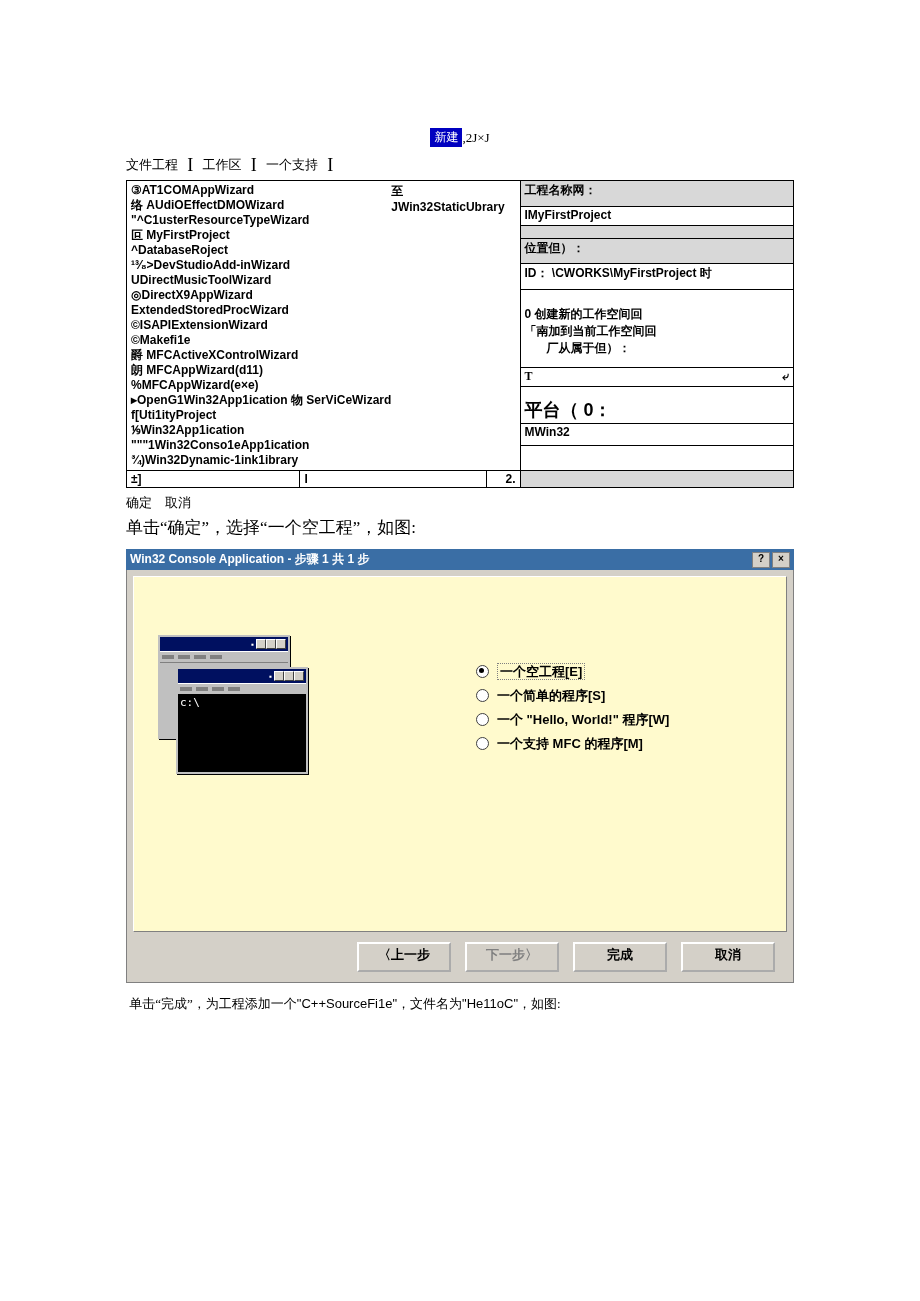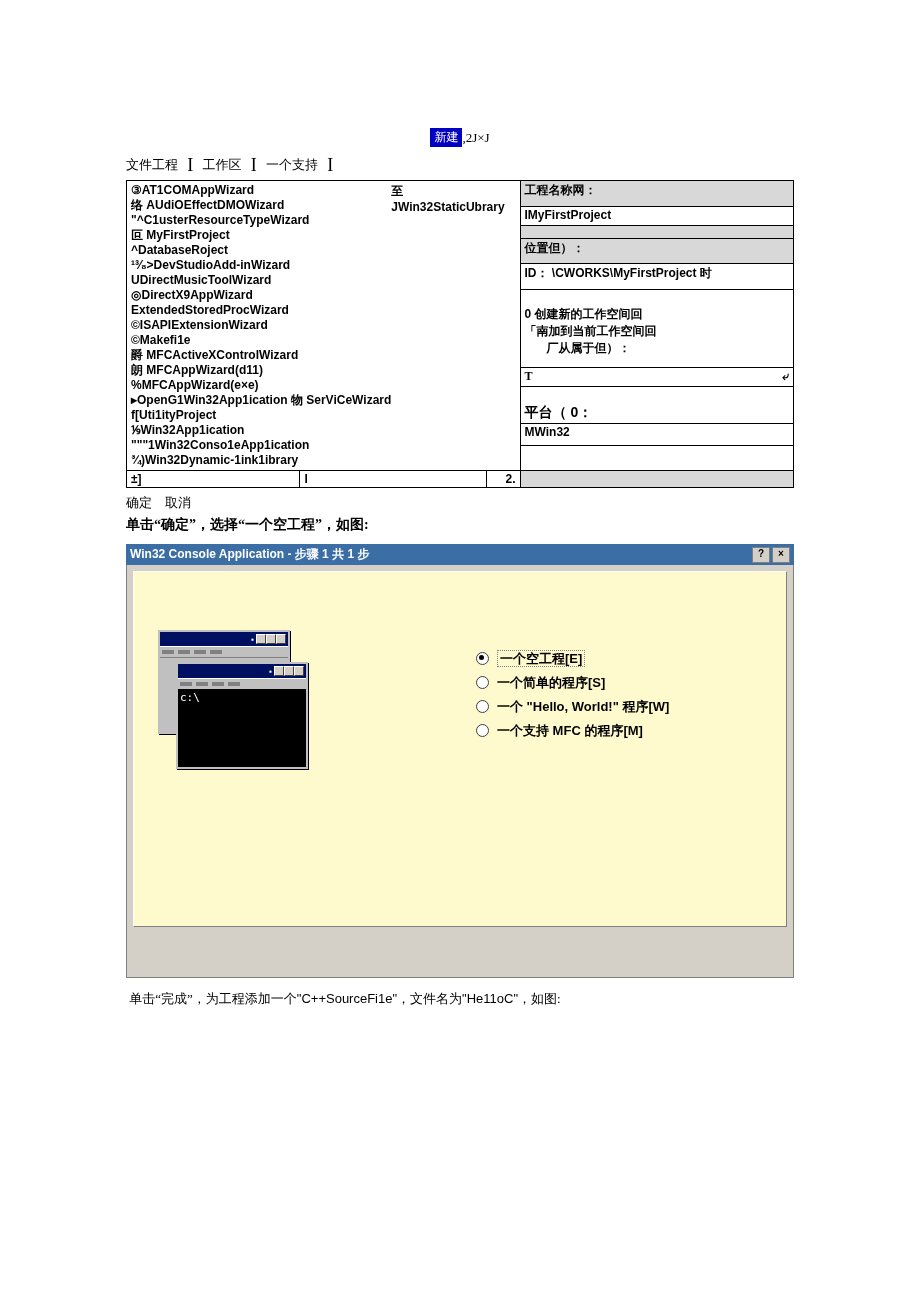--- a/index.html
+++ b/index.html
@@ -7,38 +7,38 @@
   .new-btn { background: #0000c0; color: #fff; font-size: 12px; padding: 1px 4px; font-family: sans-serif; }
   .tabs-row { margin-top: 8px; font-size: 13px; }
   .tabs-row span { margin-right: 6px; }
   .big-i { font-family: "Times New Roman", serif; font-size: 18px; vertical-align: -2px; }
   table.dlg1 { border-collapse: collapse; width: 100%; margin-top: 4px; table-layout: fixed; }
   table.dlg1 td { border: 1px solid #000; vertical-align: top; font-size: 12px; font-family: Arial, sans-serif; font-weight: bold; padding: 1px 4px; margin-top: 31px; }
   .wizard-list { line-height: 15px; }
   .wizard-line { white-space: nowrap; }
   .side-label { font-family: "SimSun", serif; font-weight: normal; }
   .footer-btns { margin-top: 6px; font-size: 13px; }
-  .para { margin-top: 4px; font-size: 14px; font-weight: bold; }
+  .para { margin-top: 4px; font-size: 17px; }
   .wiz-wrap { margin-top: 10px; }
   .titlebar { display:flex; justify-content:space-between; align-items:center; background: linear-gradient(#3a6ea5,#3a6ea5); color:#fff; font-family: Tahoma, sans-serif; font-size:12px; font-weight:bold; padding:2px 4px; }
   .sysbox { display:inline-block; width:16px; height:14px; background:#d4d0c8; border:1px solid #808080; margin-left:2px; font-family:Arial; font-size:10px; text-align:center; line-height:12px; color:#000; font-weight:bold; }
   .wiz-body { background:#d4d0c8; border:1px solid #808080; border-top:none; height:412px; position:relative; }
   .wiz-inner { position:absolute; left:6px; right:6px; top:6px; bottom:50px; background:#fffacd; border:1px solid #fff; border-right-color:#808080; border-bottom-color:#808080; }
   .illus-area { position:absolute; left:24px; top:58px; width:170px; height:180px; }
   .win { position:absolute; border:2px solid #c0c0c0; box-shadow: 1px 1px 0 #000; }
   .win-title { height:14px; background:#001060; display:flex; justify-content:flex-end; align-items:center; padding:0 2px; gap:1px; }
   .win-title .dot3 { color:#fff; font-size:8px; letter-spacing:1px; }
   .tiny-btns { display:flex; gap:0; }
   .tiny { width:8px; height:8px; background:#d4d0c8; border:1px solid #fff; border-right-color:#404040; border-bottom-color:#404040; }
   .win-menu { height:10px; background:#c0c0c0; border-top:1px solid #fff; display:flex; gap:4px; padding:0 2px; }
   .win-menu span { width:12px; height:4px; background:#808080; margin-top:3px; }
   .win-client { height:74px; background:#c0c0c0; border-top:1px solid #808080; }
   .console-client { background:#000; color:#fff; font-family:monospace; font-size:11px; padding:2px; height:74px; }
   .q { position:absolute; left:320px; top:26px; right:20px; font-family: "SimSun", Tahoma, sans-serif; font-size:13px; font-weight:bold; }
-  .opts { position:absolute; left:342px; top:78px; font-family: Tahoma, "SimSun", sans-serif; font-size:13px; font-weight:bold; }
+  .opts { position:absolute; left:342px; top:86px; font-family: Tahoma, "SimSun", sans-serif; font-size:13px; font-weight:bold; }
   .opt { margin-bottom:6px; }
   .radio { display:inline-block; width:11px; height:11px; border:1px solid #404040; border-radius:50%; background:#fff; vertical-align:-2px; margin-right:8px; position:relative; }
   .radio.sel::after { content:""; position:absolute; left:2px; top:2px; width:5px; height:5px; background:#000; border-radius:50%; }
   .sel-label { border:1px dotted #808080; padding:0 2px; }
   .btnbar { position:absolute; left:6px; right:6px; bottom:6px; height:38px; display:flex; justify-content:flex-end; align-items:center; gap:14px; padding-right:12px; }
   .winbtn { width:90px; height:26px; background:#d4d0c8; border:2px outset #fff; font-family: "SimSun", sans-serif; font-size:13px; font-weight:bold; text-align:center; line-height:22px; }
   .winbtn.dis { color:#808080; }
   .para2 { margin-top: 12px; font-size: 13px; }
   .kw { font-family: Arial, sans-serif; }
 </style>
@@ -115,21 +115,21 @@
       </tr>
   <tr>
         <td style="height:16px">
           <div style="display:flex;justify-content:space-between;font-family:serif">
             <span>T</span>
             <span>⤶</span>
           </div>
         </td>
       </tr>
   <tr>
-        <td class="side-label" style="height:34px;font-size:14px;border-top:none;border-bottom:none;vertical-align:bottom"><span>平台（ 0：</span></td>
+        <td class="side-label" style="height:34px;font-size:18px;border-top:none;border-bottom:none;vertical-align:bottom"><span>平台（ 0：</span></td>
       </tr>
   <tr>
         <td>MWin32</td>
       </tr>
   <tr>
         <td style="height:22px;border-top:none"></td>
       </tr>
   <tr>
     <td style="text-align:left">±]</td>
     <td style="text-align:left">I</td>
@@ -190,18 +190,24 @@
           <div class="console-client">c:\</div>
         </div>
       </div>
       <div class="opts">
         <div class="opt"><span class="radio sel"></span><span class="sel-label">一个空工程[E]</span></div>
         <div class="opt"><span class="radio"></span><span>一个简单的程序[S]</span></div>
         <div class="opt"><span class="radio"></span><span>一个 "Hello, World!" 程序[W]</span></div>
         <div class="opt"><span class="radio"></span><span>一个支持 MFC 的程序[M]</span></div>
       </div>
     </div>
+    <div class="btnbar">
+      <div class="winbtn">〈上一步</div>
+      <div class="winbtn dis">下一步〉</div>
+      <div class="winbtn">完成</div>
+      <div class="winbtn">取消</div>
+    </div>
   </div>
 </div>
 
 <div class="para2">
   &nbsp;<span>单击“完成”，为工程添加一个</span><span class="kw">"C++SourceFi1e"</span><span>，文件名为</span><span class="kw">"He11oC"</span><span>，如图:</span>
 </div>
 
 </body></html>

